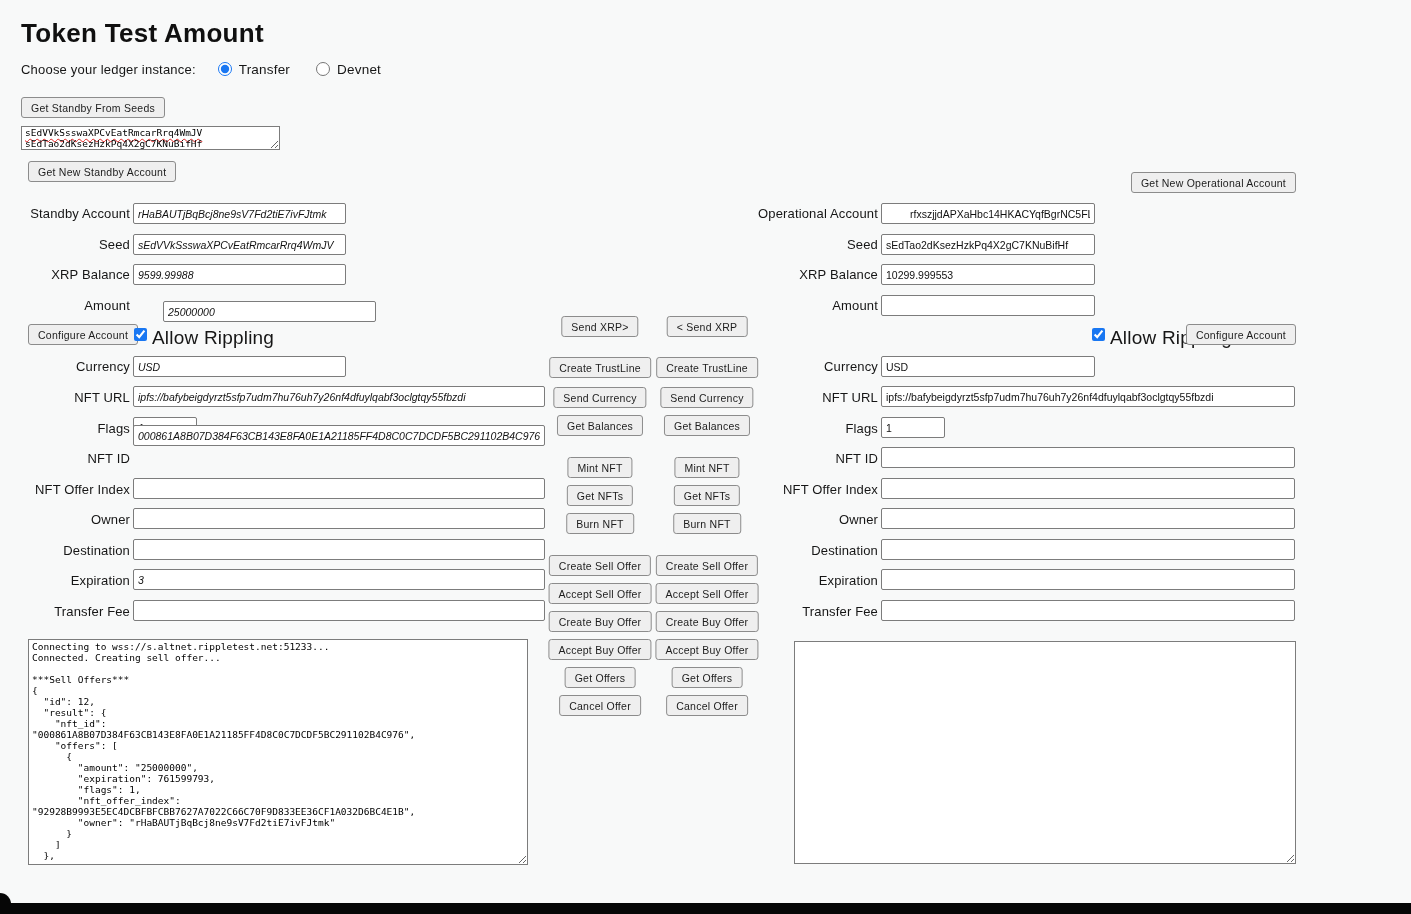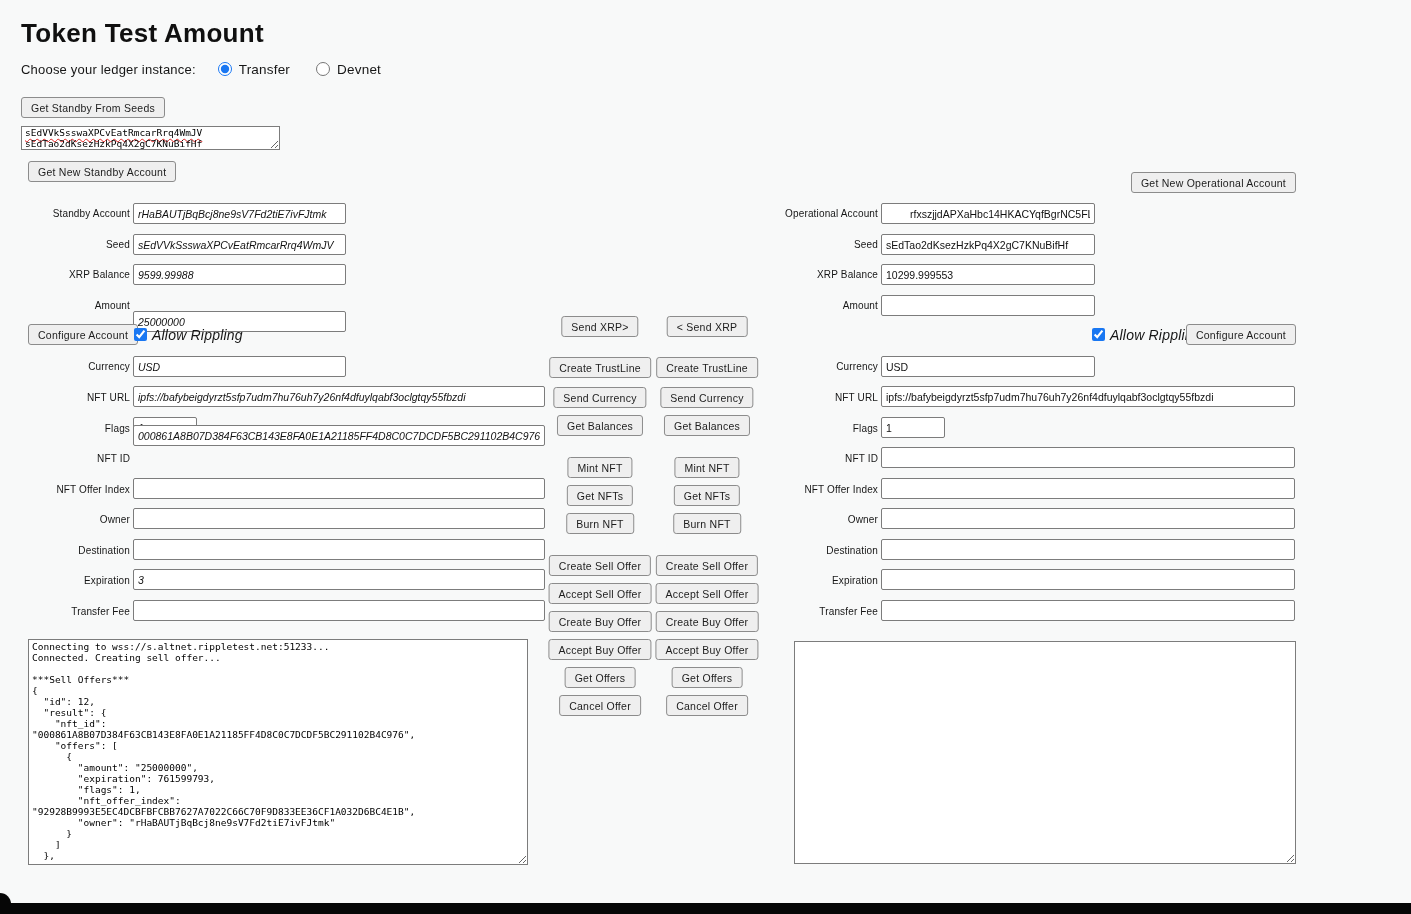--- a/index.html
+++ b/index.html
@@ -41,21 +41,21 @@
     color: #1c1c1c;
     padding: 0 9px;
     height: 21px;
     white-space: nowrap;
   }
   .pos { position: absolute; }
   .cb { position: absolute; transform: translateX(-50%); }
 
   
   .lbl {
-    position: absolute; font-size: 10px; letter-spacing: .15px;
+    position: absolute; font-size: 13px; letter-spacing: .15px;
     text-align: right; color: #161616; line-height: 15px;
   }
   .ll { left: 0; width: 130px; }
   .rl { left: 640px; width: 238px; }
 
   
   .fld {
     position: absolute; height: 21px;
     border: 1px solid #7c7c7c; border-radius: 2px;
     background: #fff; color: #111;
@@ -67,21 +67,21 @@
   .w-n { width: 213px; }
   .w-w { width: 412px; }
   .w-f { width: 64px; }
   .w-nr { width: 214px; }
   .w-wr { width: 414px; }
 
   
   .cbx {
     position: absolute; width: 13px; height: 13px; accent-color: #1977f2;
   }
-  .chklbl { position: absolute; font-size: 14px; letter-spacing: .2px; font-style: italic; }
+  .chklbl { position: absolute; font-size: 19px; letter-spacing: .2px; }
 
   
   .ta {
     position: absolute;
     font-family: "DejaVu Sans Mono", monospace;
     border: 1px solid #7c7c7c;
     background: #fff; color: #000;
     resize: both;
   }
   #seeds-textarea {
@@ -131,21 +131,21 @@
 <button class="btn pos" style="left:28px;top:161px">Get New Standby Account</button>
 <button class="btn pos" style="right:115px;top:172px">Get New Operational Account</button>
 
 <div class="lbl ll" style="top:206px">Standby Account</div>
 <input class="fld fl w-n" style="top: 203px;" value="rHaBAUTjBqBcj8ne9sV7Fd2tiE7ivFJtmk">
 <div class="lbl ll" style="top:237px">Seed</div>
 <input class="fld fl w-n" style="top: 234px;" value="sEdVVkSsswaXPCvEatRmcarRrq4WmJV">
 <div class="lbl ll" style="top:267px">XRP Balance</div>
 <input class="fld fl w-n" style="top: 264px;" value="9599.99988">
 <div class="lbl ll" style="top:298px">Amount</div>
-<input class="fld fl w-n" style="top: 311px;" value="25000000">
+<input class="fld fl w-n" style="top: 301px; margin-left: 30px;" value="25000000">
 
 <button class="btn pos" style="left:28px;top:324px">Configure Account</button>
 <input type="checkbox" checked="" class="cbx" style="left: 134px; top: 328px;">
 <div class="chklbl" style="left:152px;top:327px">Allow Rippling</div>
 
 <div class="lbl ll" style="top:359px">Currency</div>
 <input class="fld fl w-n" style="top: 356px;" value="USD">
 <div class="lbl ll" style="top:390px">NFT URL</div>
 <input class="fld fl w-w" style="top: 386px;" value="ipfs://bafybeigdyrzt5sfp7udm7hu76uh7y26nf4dfuylqabf3oclgtqy55fbzdi">
 <div class="lbl ll" style="top:421px">Flags</div>

